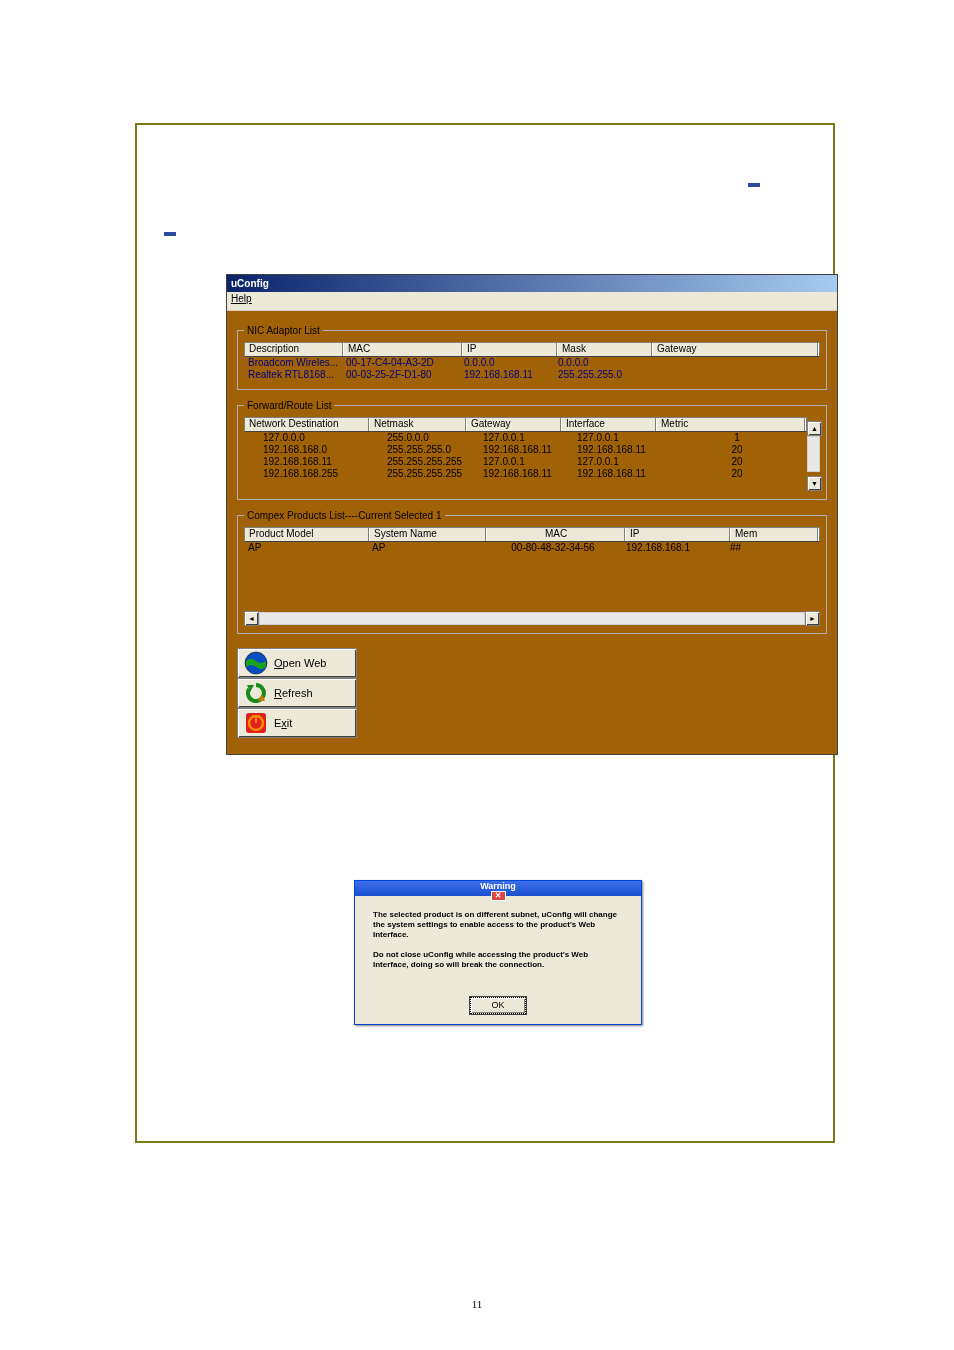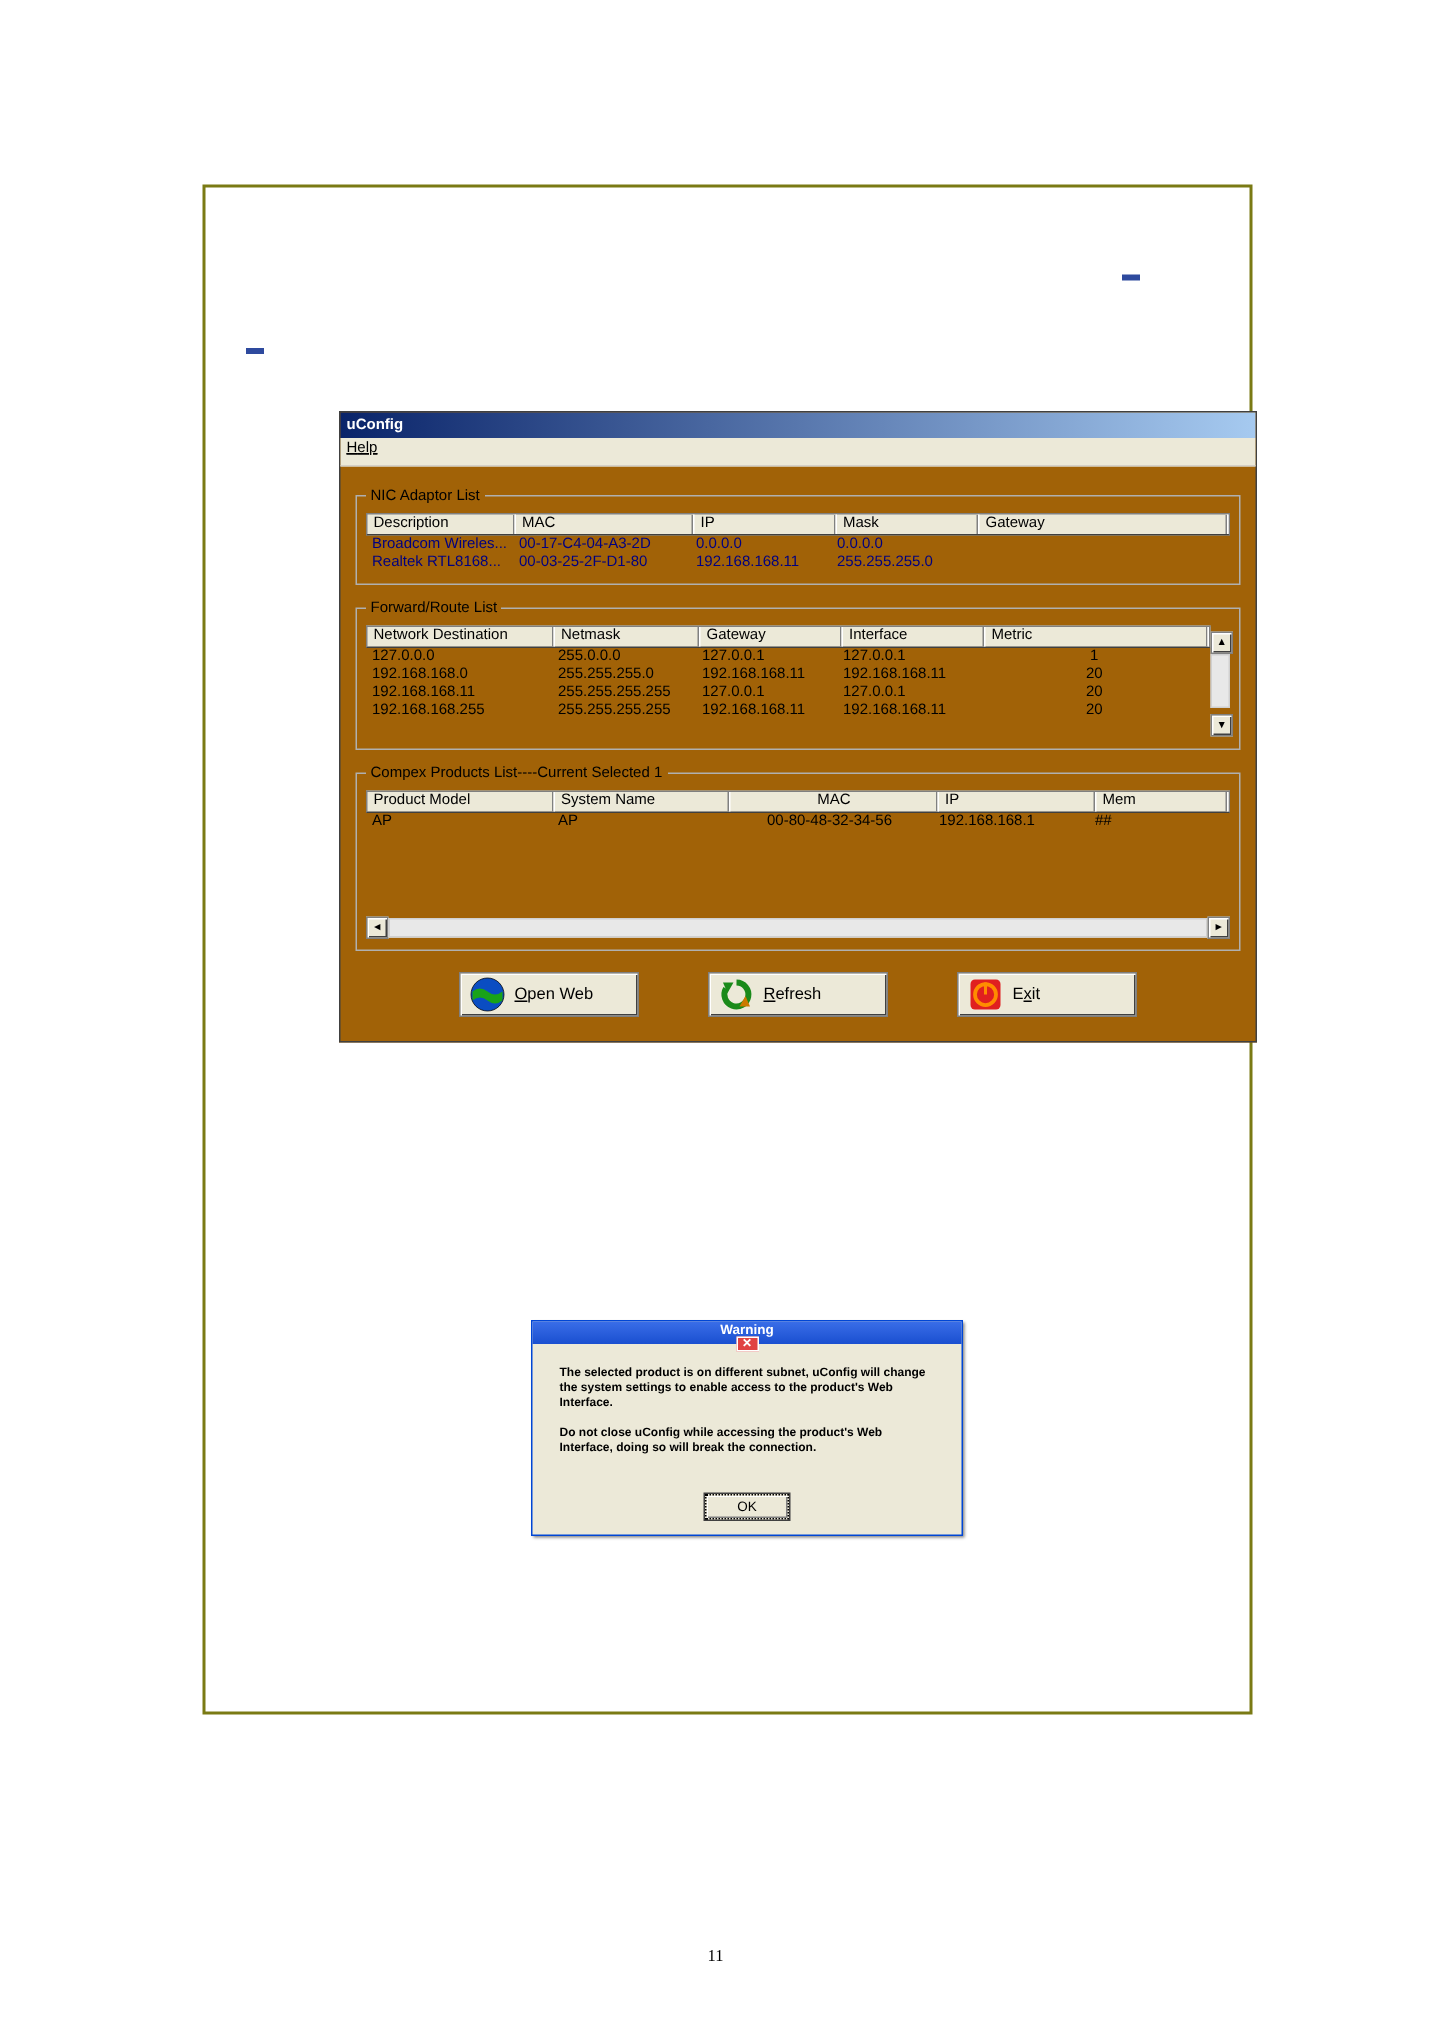--- a/index.html
+++ b/index.html
@@ -29,21 +29,21 @@
 
   .sel-row { color: #000; }
 
   .scrollbtn { width: 13px; height: 13px; background: #ece9d8; border: 1px solid #808080; box-shadow: inset 1px 1px #fff, inset -1px -1px #404040; display: inline-flex; align-items: center; justify-content: center; font-size: 7px; line-height: 1; }
   .vscroll { float: right; width: 13px; }
   .vscroll .track { background: #e8e8e8; height: 34px; border: 1px solid #d0d0d0; }
 
   .hscroll { display: flex; align-items: center; height: 13px; background: #e8e8e8; margin-top: 58px; }
   .hscroll .track { flex: 1; background: #e8e8e8; border: 1px solid #d0d0d0; height: 11px; }
 
-  .btnrow { display: flex; justify-content: center; gap: 46px; margin-top: 14px; }
+  .btnrow { display: flex; justify-content: flex-end; margin-top: 14px; flex-direction: column; }
   .bigbtn { width: 120px; height: 30px; background: #ece9d8; border: 1px solid #808080; box-shadow: inset 1px 1px #fff, inset -1px -1px #404040; display: flex; align-items: center; font-size: 11px; padding: 0 6px; gap: 6px; }
   .bigbtn .ico { width: 24px; height: 24px; display: inline-flex; align-items: center; justify-content: center; }
   .u { text-decoration: underline; }
 
   .warning { position: absolute; left: 354px; top: 880px; width: 286px; background: #ece9d8; border: 1px solid #0046d5; box-shadow: 1px 1px 2px rgba(0,0,0,0.5); }
   .warning .wtitle { height: 15px; background: linear-gradient(to bottom, #3a6ee8, #1a4fd0); color: #fff; font-size: 9px; font-weight: bold; display: flex; align-items: center; justify-content: space-between; padding: 0 3px; flex-direction: column; }
   .warning .wtitle .close { width: 13px; height: 12px; background: #e04343; border: 1px solid #fff; color: #fff; display: inline-flex; align-items: center; justify-content: center; font-size: 8px; line-height: 1; }
   .warning .wbody { padding: 14px 18px 10px 18px; font-size: 8px; font-weight: bold; color: #000; line-height: 10px; }
   .warning .wbody p { margin: 0 0 10px 0; }
   .warning .okrow { text-align: center; padding: 4px 0 10px 0; }
@@ -100,21 +100,21 @@
       <legend>Forward/Route List</legend>
       <div style="display:flex;">
         <div style="flex:1;">
           <div class="listheader">
             <div class="col" style="width:116px">Network Destination</div>
             <div class="col" style="width:88px">Netmask</div>
             <div class="col" style="width:86px">Gateway</div>
             <div class="col" style="width:86px">Interface</div>
             <div class="col" style="flex:1">Metric</div>
           </div>
-          <div class="listbody noborder" style="height:48px; overflow:hidden;">
+          <div class="listbody noborder" style="height:48px; overflow:hidden;margin-left:15px;">
             <div class="row">
               <div class="cell" style="width:116px">127.0.0.0</div>
               <div class="cell" style="width:88px">255.0.0.0</div>
               <div class="cell" style="width:86px">127.0.0.1</div>
               <div class="cell" style="width:86px">127.0.0.1</div>
               <div class="cell" style="flex:1;text-align:center">1</div>
             </div>
             <div class="row">
               <div class="cell" style="width:116px">192.168.168.0</div>
               <div class="cell" style="width:88px">255.255.255.0</div>

